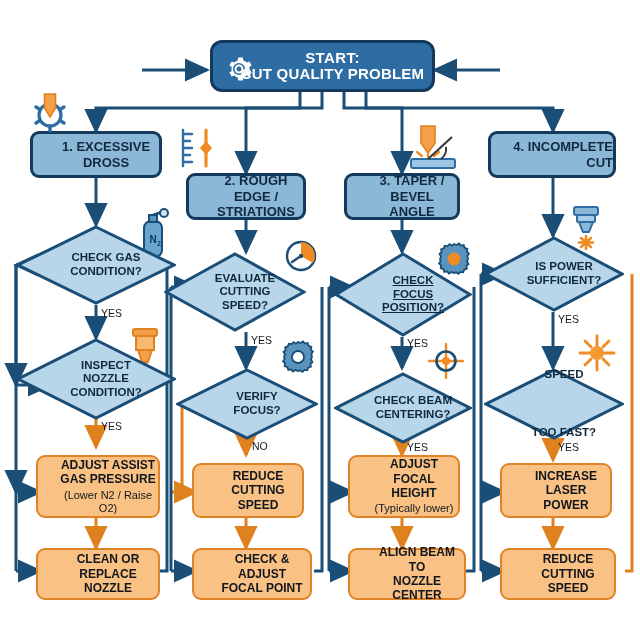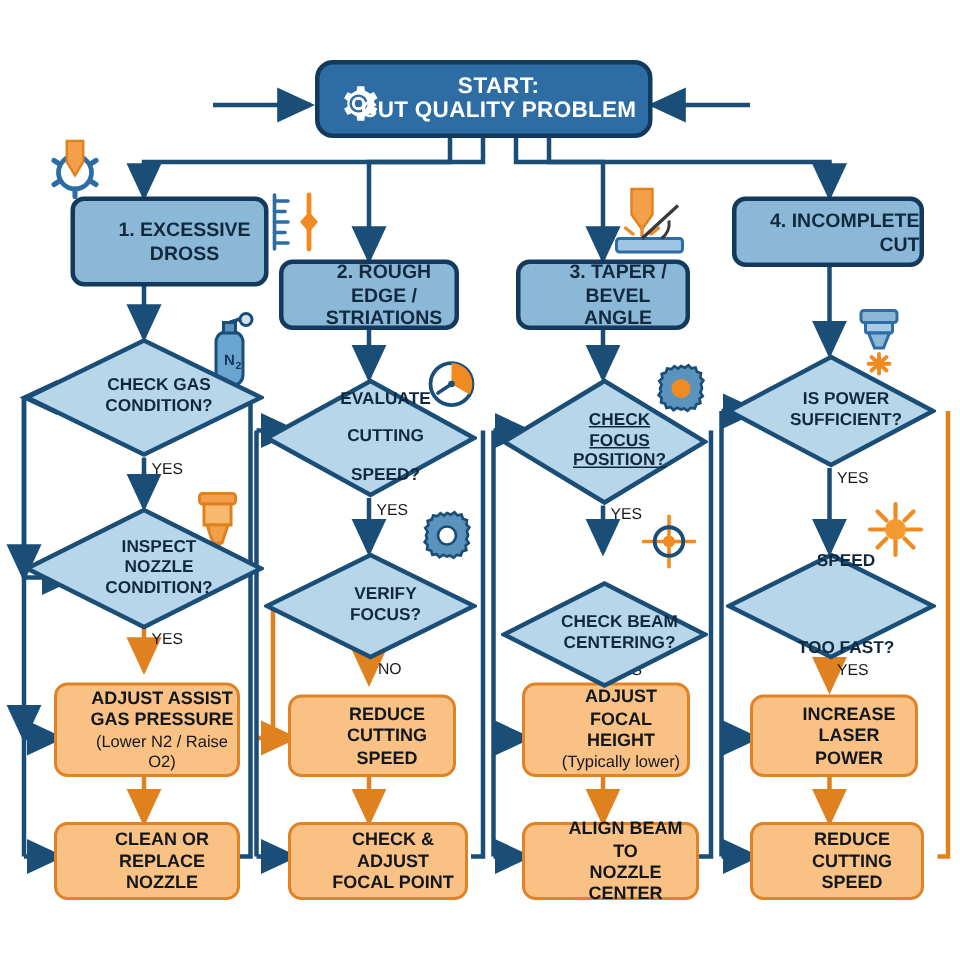--- a/index.html
+++ b/index.html
@@ -120,21 +120,21 @@
       <svg viewBox="0 0 24 24" width="28" height="28">
         <path fill="#ffffff" d="M12 8.2a3.8 3.8 0 1 0 0 7.6 3.8 3.8 0 0 0 0-7.6zm0 5.8a2 2 0 1 1 0-4 2 2 0 0 1 0 4z"></path>
         <path fill="#ffffff" d="M21 12c0-.6-.05-1.1-.15-1.65l2-1.4-2-3.46-2.3.9a8 8 0 0 0-2.85-1.65L15.3 2.2h-4l-.4 2.54A8 8 0 0 0 8.05 6.4l-2.3-.9-2 3.46 2 1.4c-.1.54-.15 1.05-.15 1.64s.05 1.1.15 1.65l-2 1.4 2 3.46 2.3-.9a8 8 0 0 0 2.85 1.65l.4 2.54h4l.4-2.54a8 8 0 0 0 2.85-1.65l2.3.9 2-3.46-2-1.4c.1-.55.15-1.06.15-1.65zM12 17.2A5.2 5.2 0 1 1 12 6.8a5.2 5.2 0 0 1 0 10.4z"></path>
         <circle cx="12" cy="12" r="2.1" fill="#2e6da4"></circle>
       </svg>
     </span>
     <span class="l1">START:</span>
     <span class="l2">CUT QUALITY PROBLEM</span>
   </div>
 
-  <div class="node cat" style="left:30px;top:131px;width:132px;height:60px;margin-left:17px;">
+  <div class="node cat" style="left:30px;top:131px;width:132px;height:47px;">
     <span>1. EXCESSIVE</span>
     <span>DROSS</span>
   </div>
   <div class="node cat" style="left:186px;top:173px;width:120px;height:47px;">
     <span>2. ROUGH EDGE /</span>
     <span>STRIATIONS</span>
   </div>
   <div class="node cat" style="left:344px;top:173px;width:116px;height:47px;">
     <span>3. TAPER /</span>
     <span>BEVEL ANGLE</span>
@@ -156,21 +156,21 @@
   <div class="node diamond" style="left:16px;top:338px;width:160px;height:82px;">
     <svg class="dshape" viewBox="0 0 160 82" preserveAspectRatio="none">
       <polygon points="80,2 158,41 80,80 2,41" fill="#b8d6ea" stroke="#1a4e77" stroke-width="3"></polygon>
     </svg>
     <span class="dtxt">INSPECT</span>
     <span class="dtxt">NOZZLE</span>
     <span class="dtxt">CONDITION?</span>
   </div>
   <div class="ylab" style="left:101px;top:420px;">YES</div>
 
-  <div class="node diamond" style="left:176px;top:252px;width:142px;height:80px;gap:12px;">
+  <div class="node diamond" style="left:164px;top:252px;width:142px;height:80px;">
     <svg class="dshape" viewBox="0 0 142 80" preserveAspectRatio="none">
       <polygon points="71,2 140,40 71,78 2,40" fill="#b8d6ea" stroke="#1a4e77" stroke-width="3"></polygon>
     </svg>
     <span class="dtxt">EVALUATE</span>
     <span class="dtxt">CUTTING</span>
     <span class="dtxt">SPEED?</span>
   </div>
   <div class="ylab" style="left:251px;top:334px;">YES</div>
 
   <div class="node diamond" style="left:176px;top:368px;width:142px;height:72px;">
@@ -185,21 +185,21 @@
   <div class="node diamond" style="left:334px;top:252px;width:138px;height:85px;text-decoration:underline;">
     <svg class="dshape" viewBox="0 0 138 85" preserveAspectRatio="none">
       <polygon points="69,2 136,42.5 69,83 2,42.5" fill="#b8d6ea" stroke="#1a4e77" stroke-width="3"></polygon>
     </svg>
     <span class="dtxt">CHECK</span>
     <span class="dtxt">FOCUS</span>
     <span class="dtxt">POSITION?</span>
   </div>
   <div class="ylab" style="left:407px;top:337px;">YES</div>
 
-  <div class="node diamond" style="left:334px;top:387px;width:138px;height:72px;">
+  <div class="node diamond" style="left:334px;top:372px;width:138px;height:72px;">
     <svg class="dshape" viewBox="0 0 138 72" preserveAspectRatio="none">
       <polygon points="69,2 136,36 69,70 2,36" fill="#b8d6ea" stroke="#1a4e77" stroke-width="3"></polygon>
     </svg>
     <span class="dtxt">CHECK BEAM</span>
     <span class="dtxt">CENTERING?</span>
   </div>
   <div class="ylab" style="left:407px;top:441px;">YES</div>
 
   <div class="node diamond" style="left:484px;top:236px;width:140px;height:76px;">
     <svg class="dshape" viewBox="0 0 140 76" preserveAspectRatio="none">

